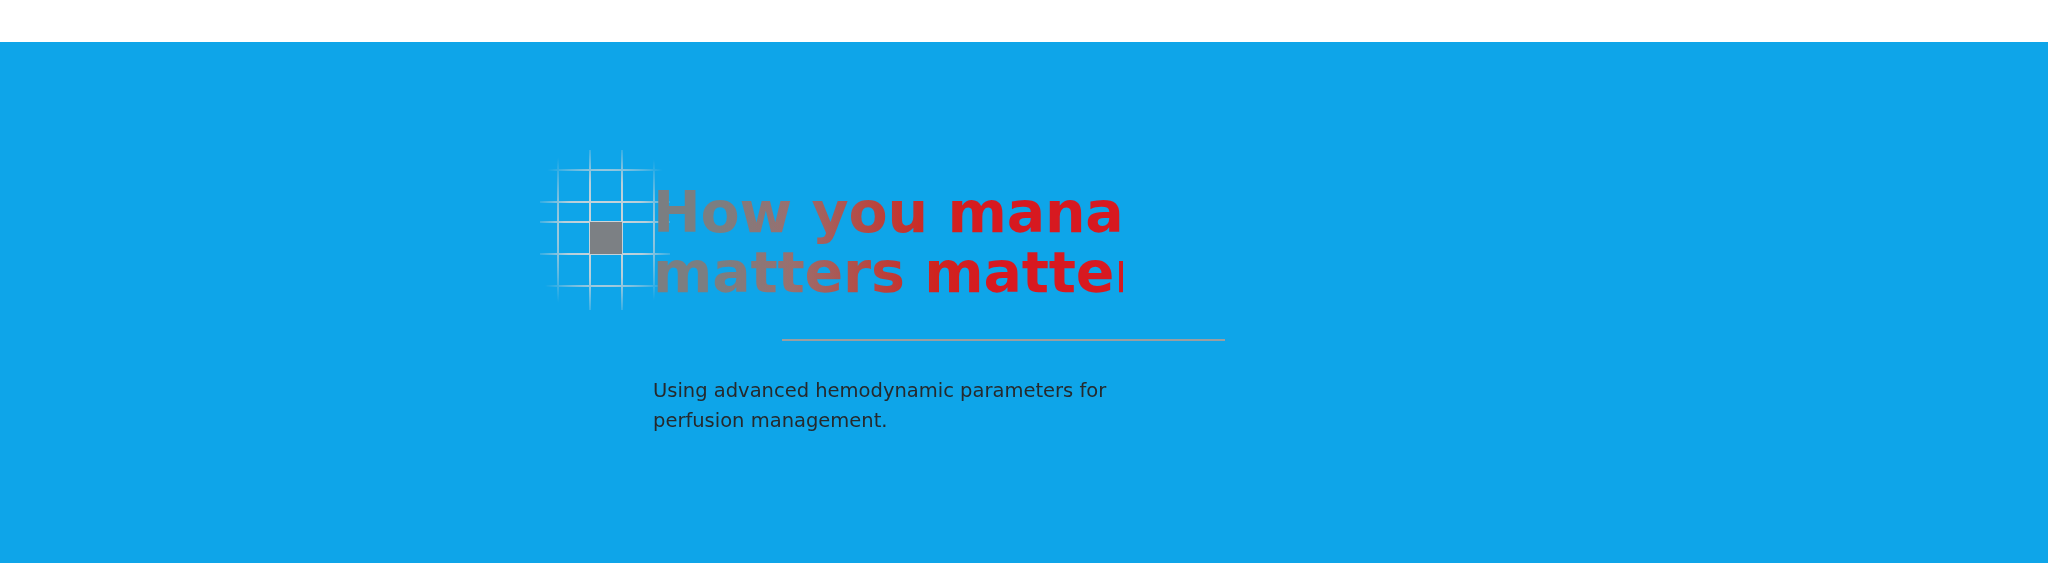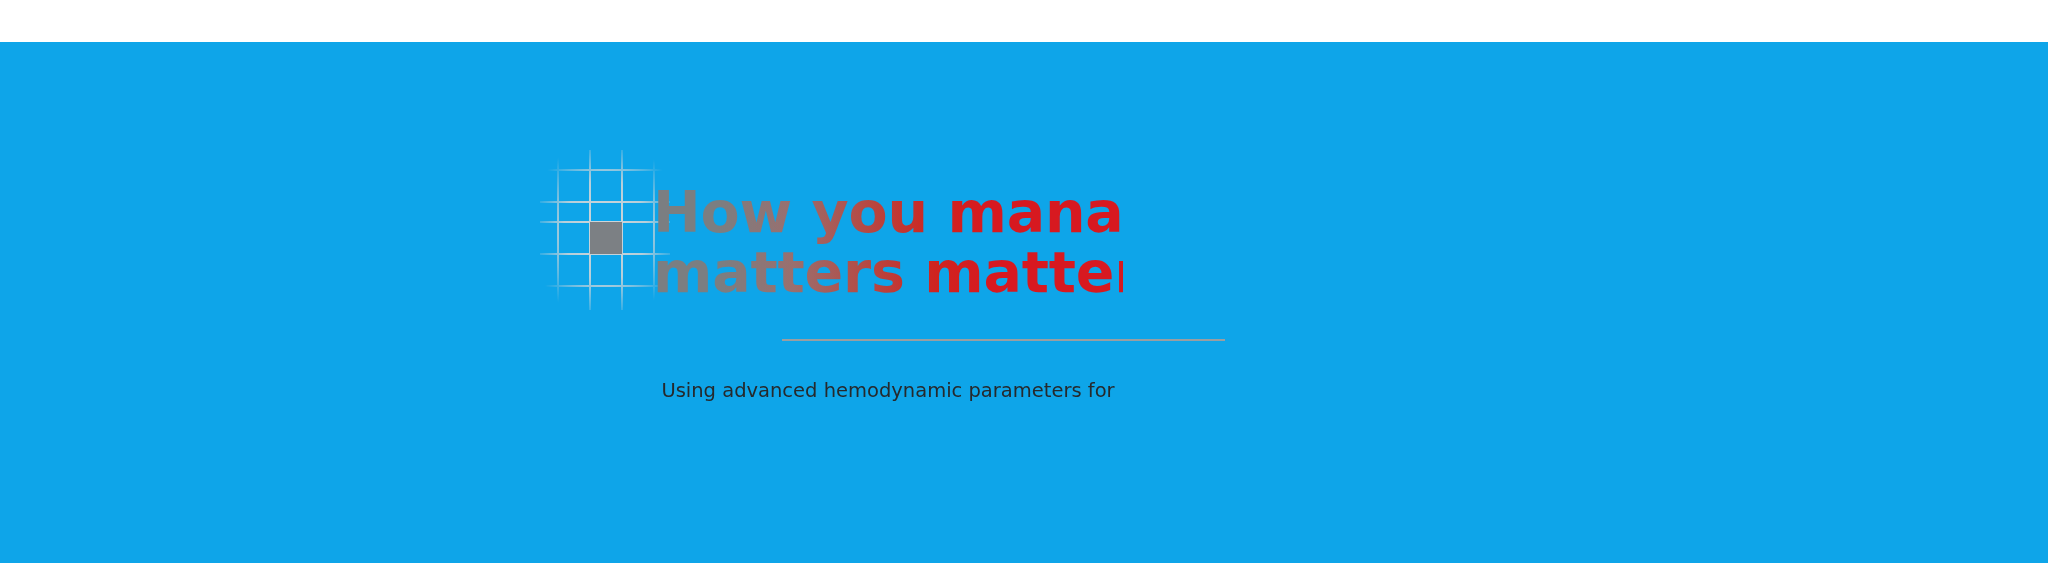--- a/index.html
+++ b/index.html
@@ -90,21 +90,20 @@
     font-family: "DejaVu Sans", sans-serif;
     font-weight: 400;
     font-size: 19.5px;
     line-height: 30px;
     color: #26292c;
     width: 470px;
   }
 
   #subtitle .sub-line {
     display: block;
-    text-align: center;
   }
 </style>
 </head>
 <body>
 
 <div id="slide">
 
   <div id="grid-motif">
     <svg viewBox="0 0 130 160" xmlns="http://www.w3.org/2000/svg">
       <defs>
@@ -144,16 +143,17 @@
 
     <h1 id="headline">
       <span class="hl-line">How you manage</span>
       <span class="hl-line">matters matters</span>
     </h1>
 
     <hr id="title-divider">
 
     <p id="subtitle">
       <span class="sub-line">Using advanced hemodynamic parameters for</span>
+      <span class="sub-line">perfusion management.</span>
     </p>
 
   </div>
 </div>
 
 </body></html>

